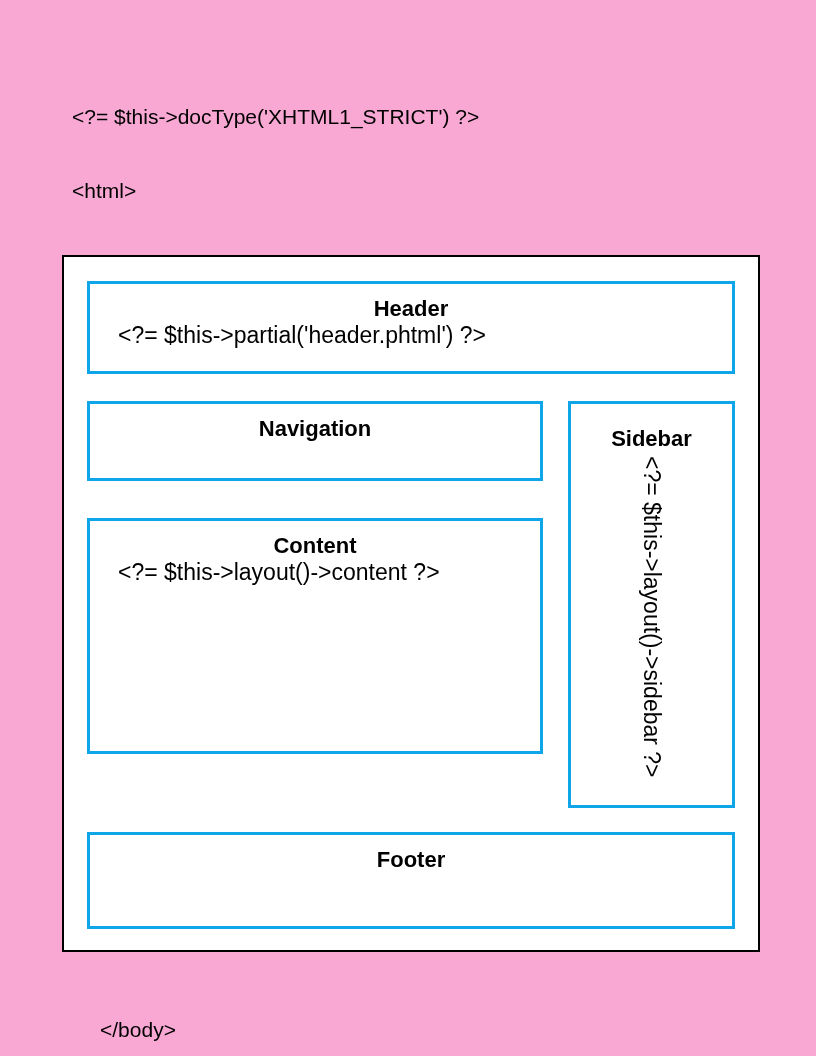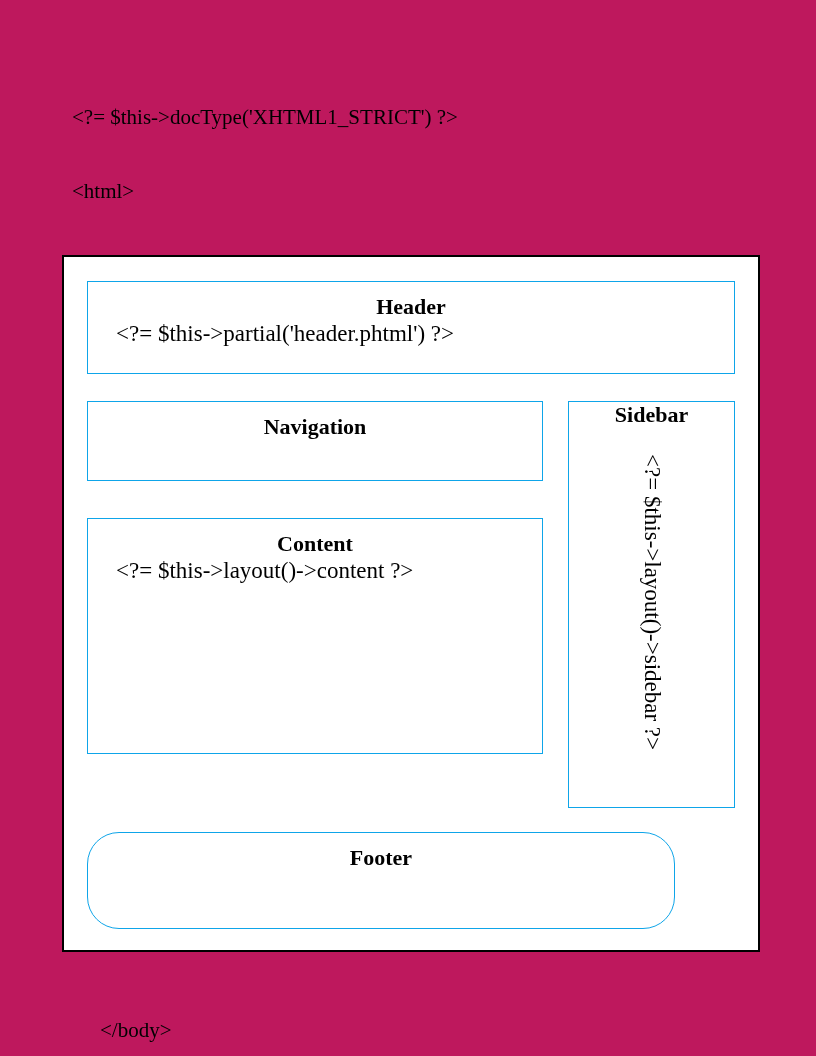--- a/index.html
+++ b/index.html
@@ -1,23 +1,23 @@
 <!DOCTYPE html>
 <html><head>
 <meta charset="utf-8">
 <style>
   * { margin: 0; padding: 0; box-sizing: border-box; }
   html, body { background: #ffffff; }
   .page {
     position: relative;
     width: 816px;
     height: 1056px;
-    background: #be185d;
+    background: #f9a8d4;
     color: #000000;
-    font-family: Liberation Serif, serif;
+    font-family: Liberation Sans, sans-serif;
     overflow: hidden;
   }
   .code-block {
     position: absolute;
     font-size: 21px;
     line-height: 24.5px;
     white-space: pre;
   }
   .code-top { left: 72px; top: 56px; }
   .code-bottom { left: 72px; top: 969px; }
@@ -26,44 +26,44 @@
   .ind2 { padding-left: 49px; }
   .outer-box {
     position: absolute;
     left: 62px; top: 255px;
     width: 698px; height: 697px;
     border: 2px solid #000000;
     background: #ffffff;
   }
   .box {
     position: absolute;
-    border: 1px solid #0ea5e9;
+    border: 3px solid #0ea5e9;
     background: #ffffff;
   }
   .header-box     { left: 23px;  top: 24px;  width: 648px; height: 93px; }
   .navigation-box { left: 23px;  top: 144px; width: 456px; height: 80px; }
   .content-box    { left: 23px;  top: 261px; width: 456px; height: 236px; }
   .sidebar-box    { left: 504px; top: 144px; width: 167px; height: 407px; }
-  .footer-box     { left: 23px;  top: 575px; width: 588px; height: 97px; border-radius: 32px; }
+  .footer-box     { left: 23px;  top: 575px; width: 648px; height: 97px; }
   .box-title {
     font-size: 22px;
     font-weight: bold;
     text-align: center;
     line-height: 26px;
     margin-top: 12px;
     white-space: pre;
   }
   .box-code {
     font-size: 23px;
     line-height: 27px;
     margin-top: 0;
     padding-left: 28px;
     white-space: pre;
   }
-  .sidebar-box .box-title { margin-top: 0; }
+  .sidebar-box .box-title { margin-top: 22px; }
   .box-code-vertical {
     position: absolute;
     top: 52px;
     left: 50%;
     transform: translateX(-50%);
     writing-mode: vertical-rl;
     font-size: 23px;
     white-space: pre;
   }
 </style>

